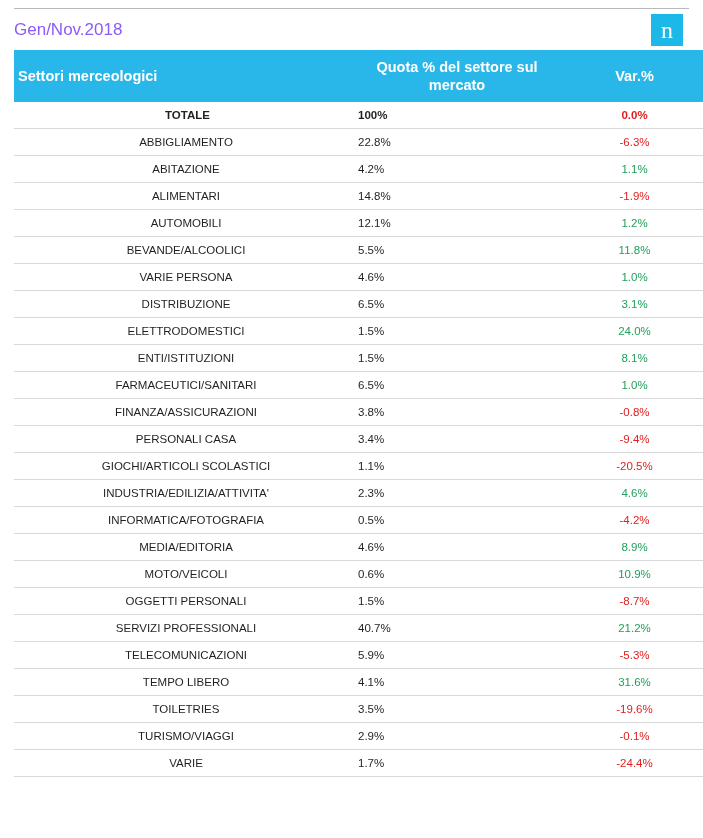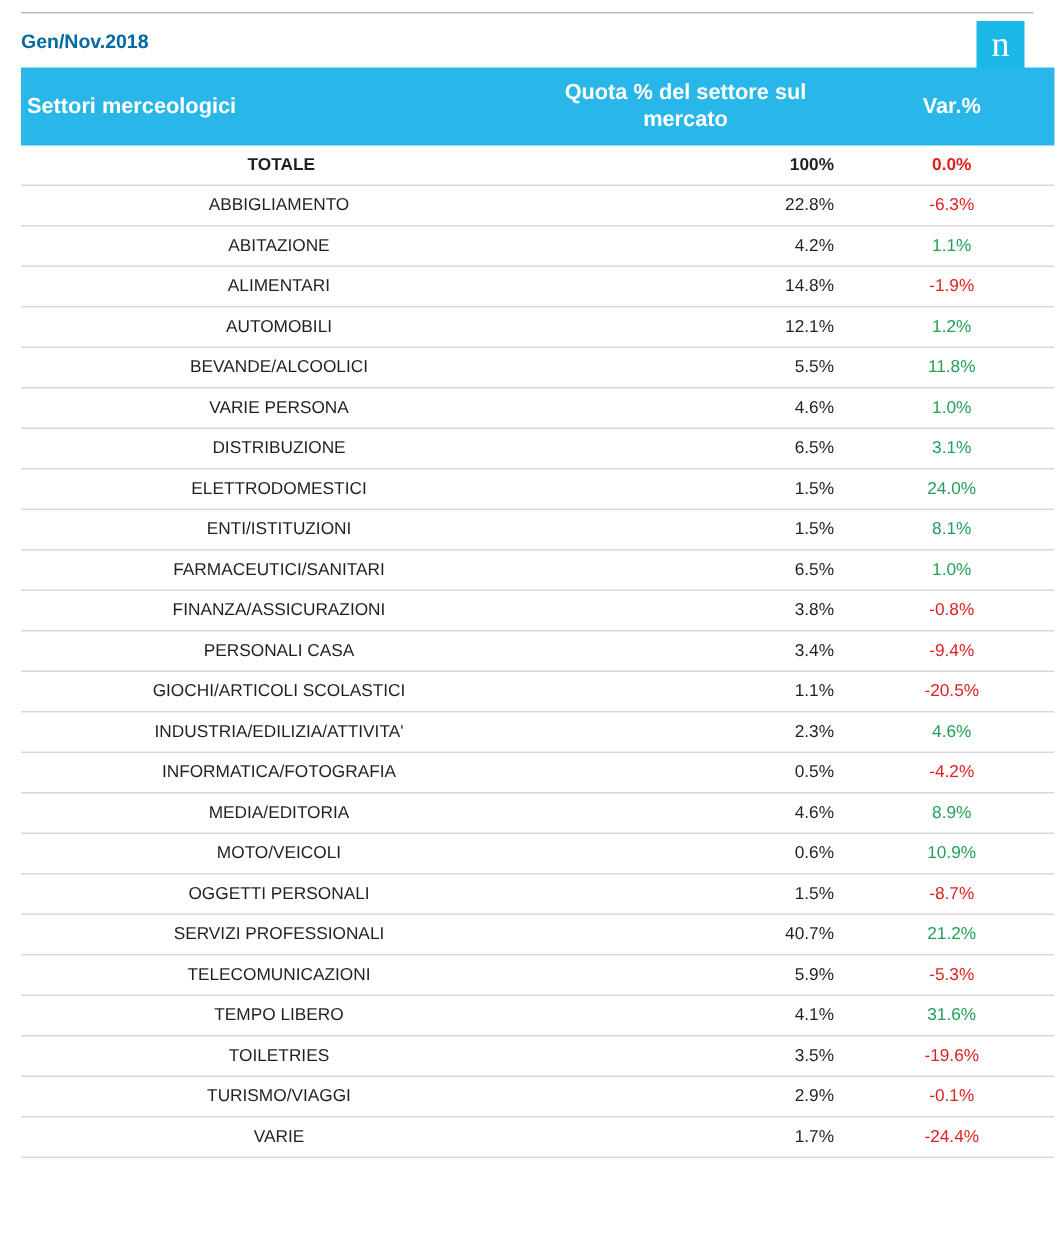--- a/index.html
+++ b/index.html
@@ -47,23 +47,23 @@
     font-family: "Liberation Sans", sans-serif;
     white-space: nowrap;
   }
   .title-rule {
     margin-top: 8px;
     border-bottom: 1px solid #b9b9b9;
     width: 100%;
   }
   .period {
     margin-top: 11px;
-    font-size: 13px;
-    font-weight: bold;
-    color: #0369a1;
+    font-size: 17px;
+    font-weight: normal;
+    color: #8b5cf6;
   }
   
   table.data {
     margin-top: 10px;
     width: 675px;
     border-collapse: collapse;
     table-layout: fixed;
   }
   table.data th {
     background: #29b6e8;
@@ -84,21 +84,21 @@
     height: 26px;
     vertical-align: middle;
     border-bottom: 1px solid #d9d9d9;
   }
   td.sector {
     padding-left: 45px;
     text-align: center;
     color: #231f20;
   }
   td.share {
-    text-align: right;
+    text-align: left;
     color: #231f20;
   }
   td.var {
     text-align: center;
   }
   tr.total td {
     font-weight: bold;
     font-size: 11.5px;
     border-bottom: 1px solid #d9d9d9;
   }

